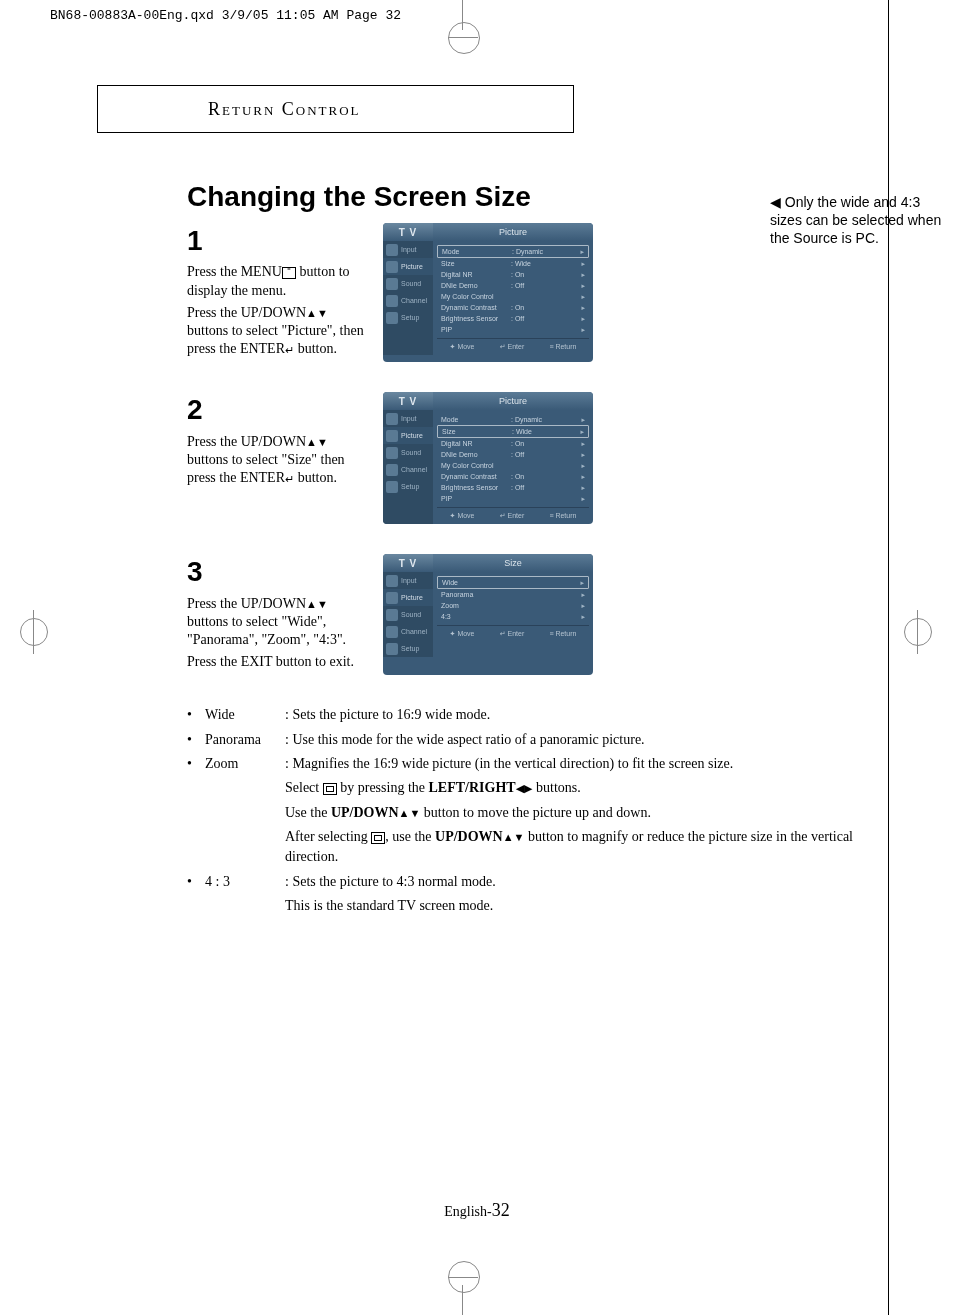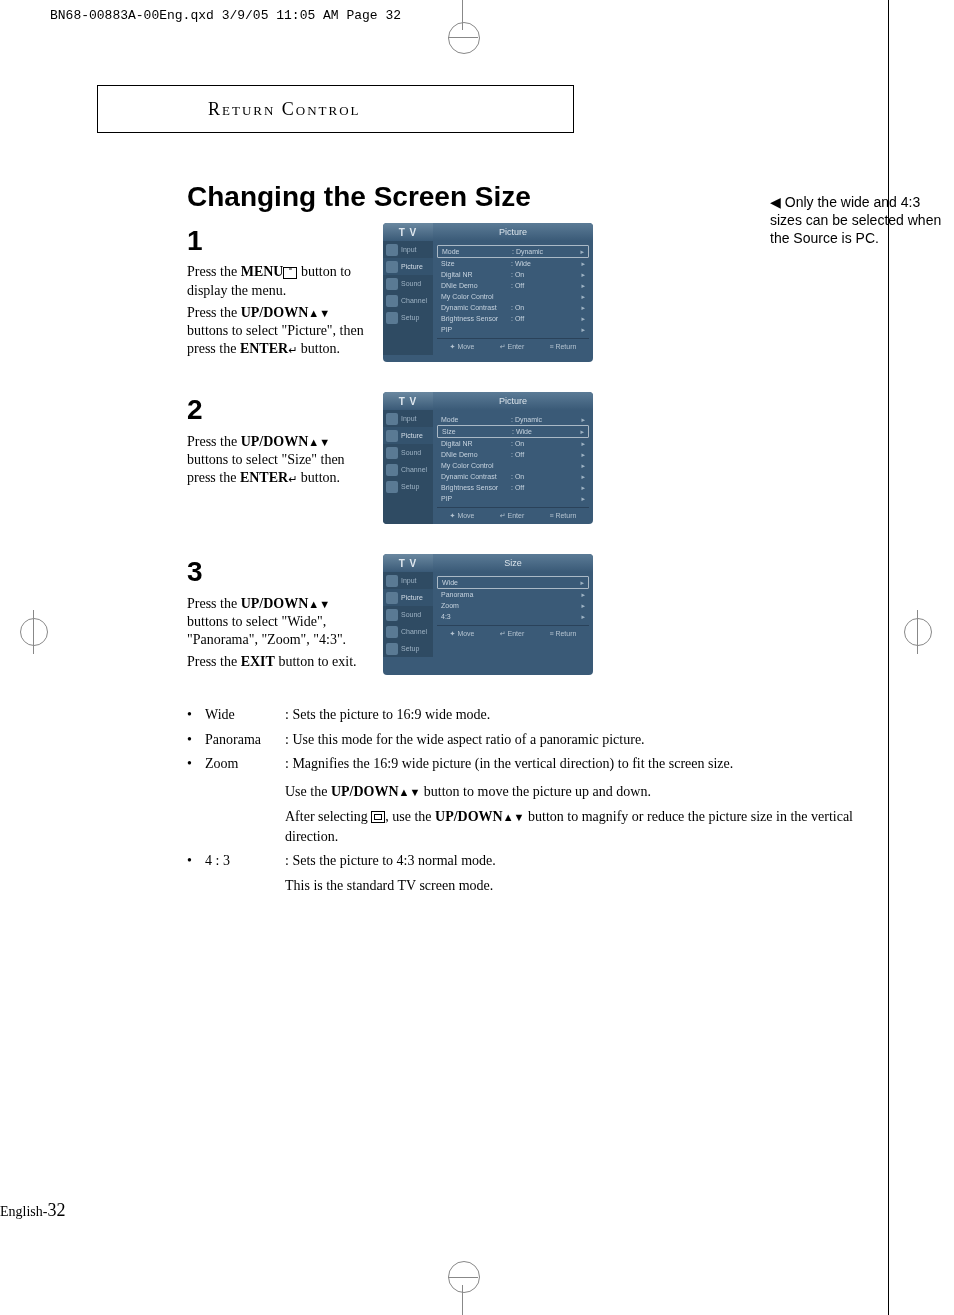--- a/index.html
+++ b/index.html
@@ -144,21 +144,21 @@
     font-size: 14px;
     line-height: 1.3;
   }
   .step-num {
     font-family: Arial, Helvetica, sans-serif;
     font-weight: bold;
     font-size: 28px;
     margin-bottom: 0;
   }
   .step-text p { margin: 4px 0; }
-  .step-text b { font-weight: bold; text-align: center; }
+  .step-text b { font-weight: normal; text-align: center; }
   .osd {
     width: 210px;
     background: #3a5a77;
     color: #cdd9e3;
     font-family: Arial, sans-serif;
     font-size: 8px;
     border-radius: 4px;
     overflow: hidden;
   }
   .osd .titlebar {
@@ -297,20 +297,21 @@
     vertical-align: middle;
     font-size: 11px;
   }
   .arrows-ud { font-size: 11px; }
   .arrows-lr { font-size: 11px; }
   .page-footer {
     position: absolute;
     left: 0;
     right: 0;
     top: 1200px;
+    text-align: center;
     font-size: 14px;
   }
   .page-footer .num { font-size: 18px; }
 </style>
 </head>
 <body>
 
 <div class="page">
 
   <div class="print-header">BN68-00883A-00Eng.qxd  3/9/05 11:05 AM  Page 32</div>
@@ -577,20 +578,21 @@
             <div class="desc">: Use this mode for the wide aspect ratio of a panoramic picture.</div>
           </div>
           <div class="row">
             <div class="bul">•</div>
             <div class="term">Zoom</div>
             <div class="desc">: Magnifies the 16:9 wide picture (in the vertical direction) to fit the screen size.</div>
           </div>
           <div class="row">
             <div class="bul"></div>
             <div class="term"></div>
+            <div class="desc">Select <span class="pic-icon"></span> by pressing the <b>LEFT/RIGHT</b><span class="arrows-lr">◀▶</span> buttons.</div>
           </div>
           <div class="row">
             <div class="bul"></div>
             <div class="term"></div>
             <div class="desc">Use the <b>UP/DOWN</b><span class="arrows-ud">▲▼</span> button to move the picture up and down.</div>
           </div>
           <div class="row">
             <div class="bul"></div>
             <div class="term"></div>
             <div class="desc">After selecting <span class="pic-icon"></span>, use the <b>UP/DOWN</b><span class="arrows-ud">▲▼</span> button to magnify or reduce the picture size in the vertical direction.</div>

